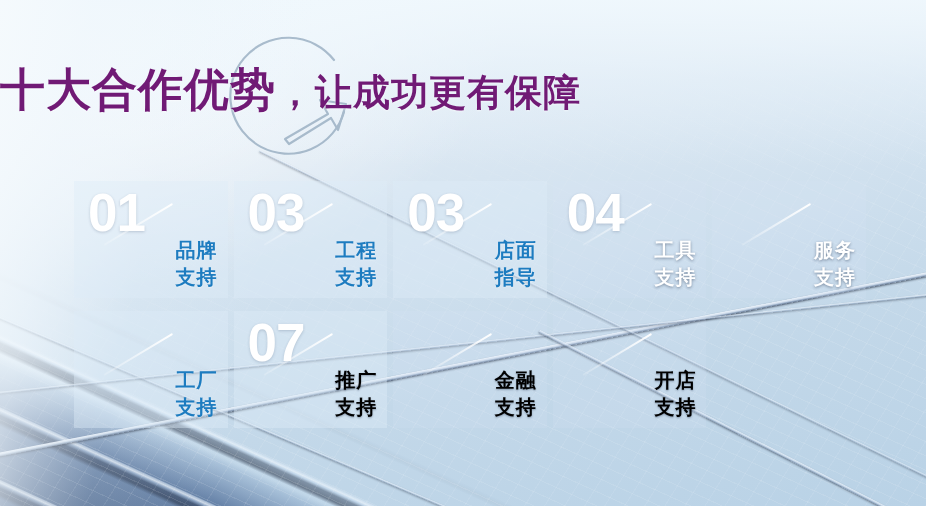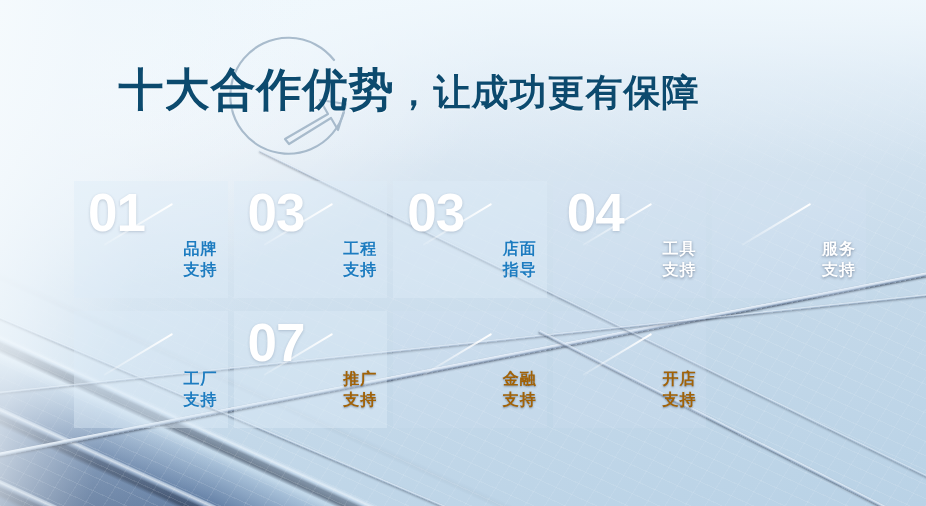--- a/index.html
+++ b/index.html
@@ -105,23 +105,22 @@
     left:222px; top:26px;
     width:146px; height:148px;
     opacity:.72;
     pointer-events:none;
   }
 
   
   .headline {
     position:absolute;
     left:0; top:60px; width:818px;
-    text-align:center;
     white-space:nowrap;
-    color:#0c4a6e;
+    color:#701a75;
     text-shadow:0 1px 2px rgba(255,255,255,0.55);
   }
   .headline .h-main {
     font-size:45px;
     font-weight:bold;
     letter-spacing:1px;
     vertical-align:baseline;
   }
   .headline .h-comma {
     font-size:36px;
@@ -172,30 +171,30 @@
     position:absolute;
     left:30px; top:63px;
     width:80px; height:2px;
     background:linear-gradient(90deg, rgba(255,255,255,0.15), #ffffff);
     transform:rotate(-31deg);
     transform-origin:0 50%;
     border-radius:1px;
   }
   .cell .label {
     position:absolute;
-    right:10px; bottom:18px;
+    right:10px; bottom:8px;
     text-align:right;
-    font-size:16px;
+    font-size:20px;
     font-weight:bold;
     line-height:1.32;
     letter-spacing:1px;
     white-space:pre-line;
   }
   .cell .label.blue  { color:#1d7cc0; text-shadow:0 1px 2px rgba(255,255,255,0.35); }
-  .cell .label.cyan  { color:#a16207; text-shadow:0 1px 2px rgba(10,24,48,0.35); }
+  .cell .label.cyan  { color:#000000; text-shadow:0 1px 2px rgba(10,24,48,0.35); }
   .cell .label.white { color:#ffffff; text-shadow:0 1px 3px rgba(20,34,60,0.45); }
 </style>
 </head>
 <body>
 
 <div id="stage">
 
   <div class="bg-layer bg-sky"></div>
   <div class="panel-mass"></div>
   <div class="panel-rows"></div>

